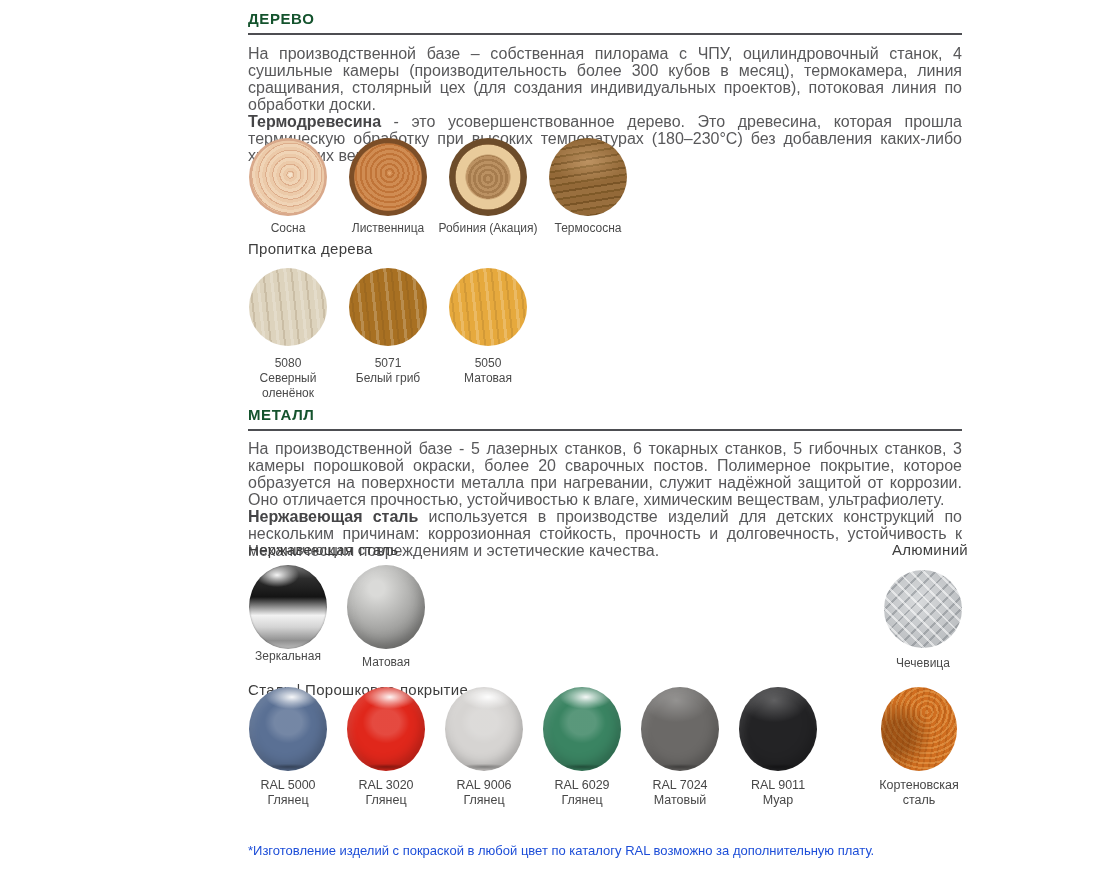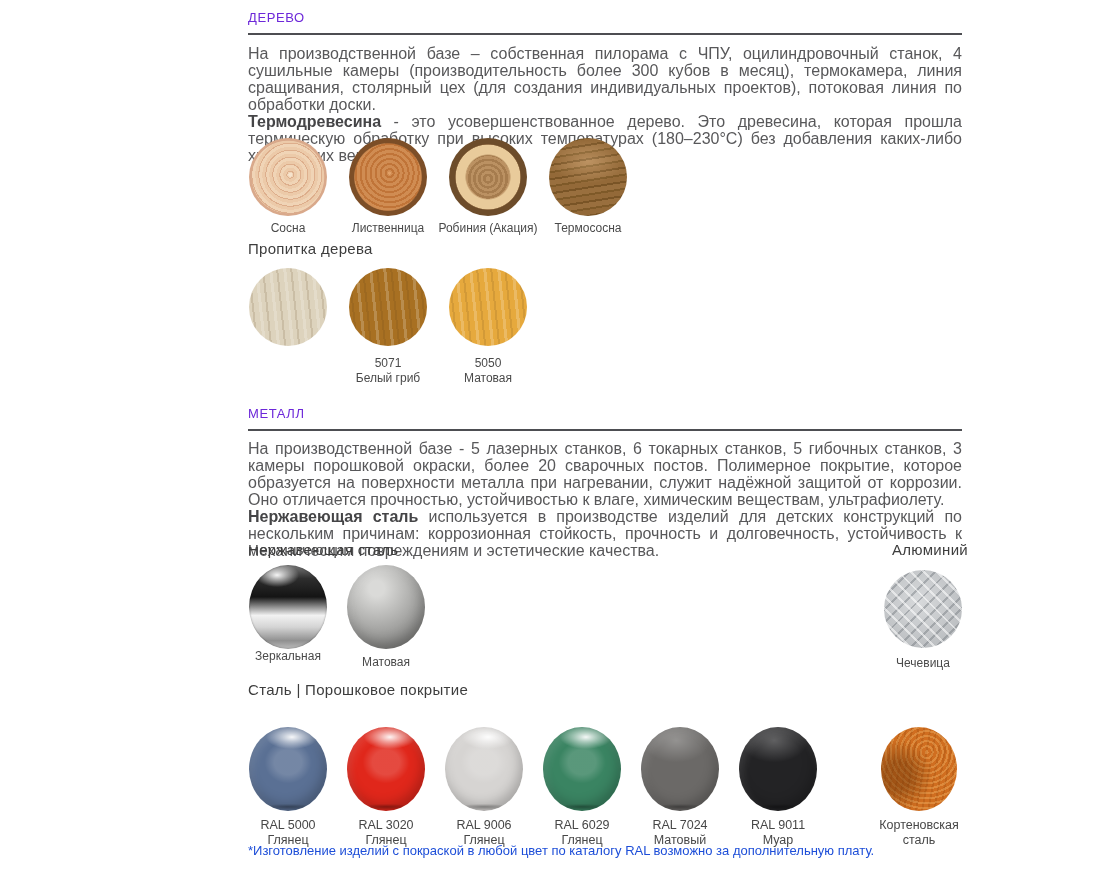--- a/index.html
+++ b/index.html
@@ -1,20 +1,20 @@
 <!DOCTYPE html>
 <html lang="ru"><head>
 <meta charset="utf-8">
 <style>
   html,body{margin:0;padding:0;background:#fff;}
   .page{position:relative;width:1110px;height:879px;background:#ffffff;overflow:hidden;
         font-family:"Liberation Sans", sans-serif;color:#4f4f4f;}
   .content{position:absolute;left:248px;top:0;width:714px;height:879px;}
   .abs{position:absolute;left:0;width:714px;}
-  .sec-title{margin:0;font-size:13px;font-weight:normal;color:#6d28d9;letter-spacing:.6px;}
+  .sec-title{margin:0;font-size:15px;font-weight:bold;color:#14532d;letter-spacing:.6px;}
   .rule{height:2px;background:#4d4e52;width:714px;}
   .textblock p{margin:0;font-size:16px;line-height:17px;text-align:justify;color:#58585a;}
   .textblock p b{color:#454547;}
   .sub-title{margin:0;font-size:15px;font-weight:400;color:#3d3d3d;letter-spacing:.3px;}
   .row{display:flex;}
   .cell{width:100px;display:flex;flex-direction:column;align-items:center;flex:0 0 auto;}
   .cell-98{width:98px;}
   .cap{margin-top:5px;font-size:12px;line-height:15px;color:#4a4a4a;text-align:center;}
   .circ{width:78px;height:78px;border-radius:50%;flex:0 0 auto;}
   
@@ -103,20 +103,24 @@
         <div class="circ tx-thermo" style="--c: #a87a42;"></div>
         <div class="cap">Термососна</div>
       </div>
     </div>
 
     <h3 class="sub-title abs" style="top:240px">Пропитка дерева</h3>
 
     <div class="row abs" style="top:268px;left:-10px;width:724px">
       <div class="cell">
         <div class="circ tx-grain" style="--c: #ddd3bd;"></div>
+        <div class="cap" style="margin-top:10px">
+            <div>5080</div>
+            <div>Северный оленёнок</div>
+          </div>
       </div>
       <div class="cell">
         <div class="circ tx-grain" style="--c: #a87022;"></div>
         <div class="cap" style="margin-top:10px">
             <div>5071</div>
             <div>Белый гриб</div>
           </div>
       </div>
       <div class="cell">
         <div class="circ tx-grain" style="--c: #e6a93d;"></div>
@@ -149,21 +153,21 @@
       </div>
       <div class="alu">
         <h3 class="sub-title">Алюминий</h3>
         <div class="circ tx-diamond" style="margin-top: 12px; --c: #c6c9cc;"></div>
         <div class="cap" style="margin-top:8px">Чечевица</div>
       </div>
     </div>
 
     <h3 class="sub-title abs" style="top:681px">Сталь | Порошковое покрытие</h3>
 
-    <div class="row abs" style="top:727px;left:-9px;width:723px">
+    <div class="row abs" style="top:687px;left:-9px;width:723px">
       <div class="cell cell-98">
         <div class="sphere" style="--c: #5a7094;"></div>
         <div class="ral-cap">
             <div>RAL 5000</div>
             <div>Глянец</div>
           </div>
       </div>
       <div class="cell cell-98">
         <div class="sphere" style="--c: #e0271b;"></div>
         <div class="ral-cap">

